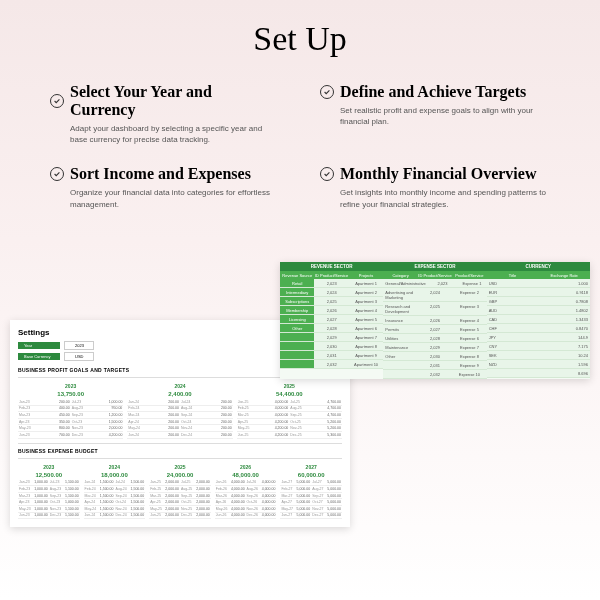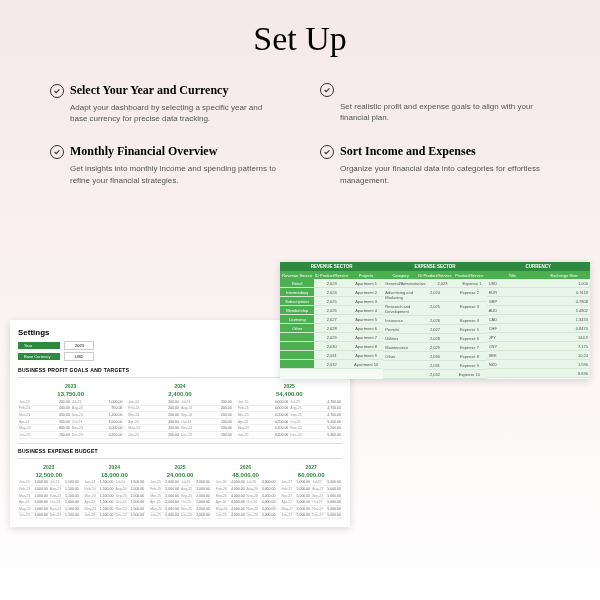--- a/index.html
+++ b/index.html
@@ -1,20 +1,20 @@
 <!DOCTYPE html>
 <html><head>
 <meta charset="utf-8">
 <style>
 *{margin:0;padding:0;box-sizing:border-box}
 body{font-family:Georgia,serif;background:linear-gradient(180deg,#f5e8e8 0%,#faf0f0 40%,#fff 100%);width:600px;height:600px;overflow:hidden;position:relative}
 .title{text-align:center;font-size:34px;font-weight:400;padding:20px 0 25px;font-family:Georgia,serif}
 .features{display:grid;grid-template-columns:1fr 1fr;gap:20px 40px;padding:0 50px 20px}
 .feature{display:flex;flex-direction:column;gap:4px}
-.feature-head{display:flex;align-items:center;gap:6px;font-size:12px;font-weight:600;font-family:Georgia,serif}
+.feature-head{display:flex;align-items:center;gap:6px;font-size:16px;font-weight:600;font-family:Georgia,serif}
 .check{width:14px;height:14px;border:1.4px solid #333;border-radius:50%;display:flex;align-items:center;justify-content:center;flex-shrink:0}
 .check svg{width:8px;height:8px}
 .feature-desc{font-size:8px;line-height:1.4;color:#555;font-family:Liberation Sans, sans-serif;padding-left:20px}
 
 
 .card-settings{position:absolute;left:10px;top:320px;width:340px;background:#fff;box-shadow:0 2px 8px rgba(0,0,0,0.15);font-family:Arial,sans-serif;font-size:4px;padding:8px}
 .card-settings h3{font-size:8px;font-weight:600;margin-bottom:4px}
 .sel-rows{display:flex;flex-direction:column;gap:2px;margin-bottom:6px}
 .sel-row{display:flex;align-items:center;gap:4px}
 .sel-lbl{background:#2d8a3e;color:#fff;padding:1px 6px;font-size:4px;width:42px}
@@ -61,44 +61,45 @@
       </div>
       <div class="feature-desc">Adapt your dashboard by selecting a specific year and base currency for precise data tracking.</div>
     </div>
     <div class="feature">
       <div class="feature-head">
         <span class="check">
           <svg viewBox="0 0 10 10">
             <path d="M2 5 L4 7 L8 3" stroke="#333" stroke-width="1.4" fill="none"></path>
           </svg>
         </span>
+        <span>Define and Achieve Targets</span>
       </div>
       <div class="feature-desc">Set realistic profit and expense goals to align with your financial plan.</div>
     </div>
     <div class="feature">
       <div class="feature-head">
         <span class="check">
           <svg viewBox="0 0 10 10">
             <path d="M2 5 L4 7 L8 3" stroke="#333" stroke-width="1.4" fill="none"></path>
           </svg>
         </span>
-        <span>Monthly Financial Overview</span>
-      </div>
-      <div class="feature-desc">Get insights into monthly income and spending patterns to refine your financial strategies.</div>
+        <span>Sort Income and Expenses</span>
+      </div>
+      <div class="feature-desc">Organize your financial data into categories for effortless management.</div>
     </div>
     <div class="feature">
       <div class="feature-head">
         <span class="check">
           <svg viewBox="0 0 10 10">
             <path d="M2 5 L4 7 L8 3" stroke="#333" stroke-width="1.4" fill="none"></path>
           </svg>
         </span>
-        <span>Sort Income and Expenses</span>
-      </div>
-      <div class="feature-desc">Organize your financial data into categories for effortless management.</div>
+        <span>Monthly Financial Overview</span>
+      </div>
+      <div class="feature-desc">Get insights into monthly income and spending patterns to refine your financial strategies.</div>
     </div>
   </div>
 
 <div class="card-settings">
   <h3>Settings</h3>
   <div class="sel-rows" id="sel-rows">
       <div class="sel-row">
         <span class="sel-lbl">Year</span>
         <span class="sel-val">2023</span>
       </div>

